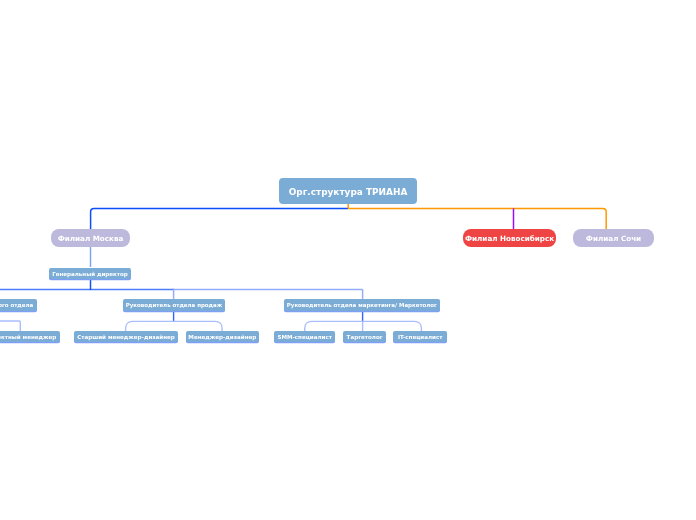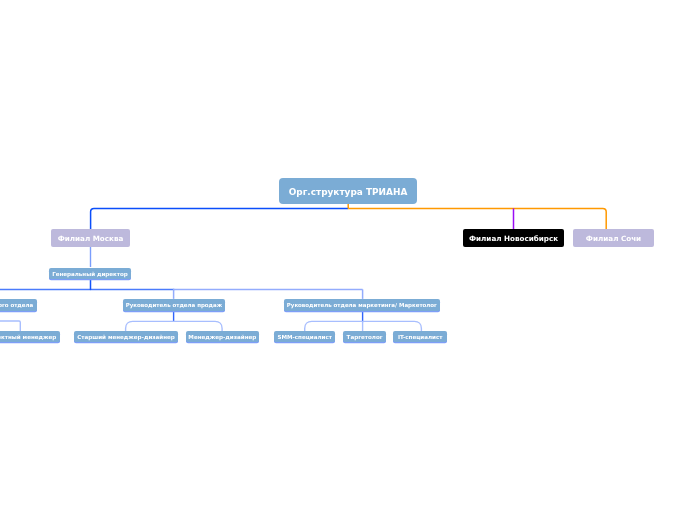--- a/index.html
+++ b/index.html
@@ -11,21 +11,21 @@
   .node{position:absolute;box-sizing:border-box;display:flex;align-items:center;
         justify-content:center;color:#fff;font-weight:700;white-space:nowrap;
         border-radius:6px;}
   .node > span{display:block;line-height:1;}
   .n-root > span{transform:translate3d(0,1.2px,0);}
   .n-l1   > span{transform:translate3d(0,1.3px,0);}
   .n-l2   > span{transform:translate3d(0,1.3px,0);}
   .n-l3   > span{transform:translate3d(0,1.3px,0);}
   .n-l4   > span{transform:translate3d(0,1.3px,0);}
   .n-root{background:#7BACD5;font-size:8.93px;border-radius:4px;}
-  .n-l1{background:#BDB9DC;font-size:7.2px;border-radius:2px;}
+  .n-l1{background:#BDB9DC;font-size:7.2px;border-radius:8px;}
   .n-l2{background:#7BACD5;font-size:5.56px;border-radius:2px;box-shadow:0 1.2px 0 #7E9EF8;}
   .n-l3{background:#7BACD5;font-size:5.48px;border-radius:2px;box-shadow:0 1.2px 0 #7E9EF8;}
   .n-l4{background:#7BACD5;font-size:5.57px;border-radius:2px;box-shadow:0 1.2px 0 #7E9EF8;}
 </style>
 </head>
 <body>
 
 <div id="canvas">
   <svg id="links" class="links" viewBox="0 0 696 520" aria-hidden="true">
     <g id="link-group" fill="none" stroke-linecap="butt">
@@ -48,21 +48,21 @@
         <path d="M304.7,331 L304.7,328.4 C304.7,324.2 307.5,321.4 311.7,321.4 L414.4,321.4 C418.6,321.4 421.4,324.2 421.4,328.4 L421.4,331" stroke="#A8BEFE" stroke-width="1.4"></path>
       </g>
   </svg>
   <div id="nodes">
       <div class="node n-root" style="left: 279px; top: 178px; width: 138px; height: 26px; background: rgb(123, 172, 213);">
         <span>Орг.структура ТРИАНА</span>
       </div>
       <div class="node n-l1" style="left: 51px; top: 229px; width: 79px; height: 18px; background: rgb(189, 185, 220);">
         <span>Филиал Москва</span>
       </div>
-      <div class="node n-l1" style="left: 463px; top: 229px; width: 101px; height: 18px; background: #000000;">
+      <div class="node n-l1" style="left: 463px; top: 229px; width: 93px; height: 18px; background: #ef4444;">
         <span>Филиал Новосибирск</span>
       </div>
       <div class="node n-l1" style="left: 573px; top: 229px; width: 81px; height: 18px; background: rgb(189, 185, 220);">
         <span>Филиал Сочи</span>
       </div>
       <div class="node n-l2" style="left: 49px; top: 267.9px; width: 82px; height: 11.2px; background: rgb(123, 172, 213);">
         <span>Генеральный директор</span>
       </div>
       <div class="node n-l3" style="left: -78.6px; top: 298.7px; width: 116px; height: 12px; background: rgb(123, 172, 213);">
         <span>Руководитель проектного отдела</span>

